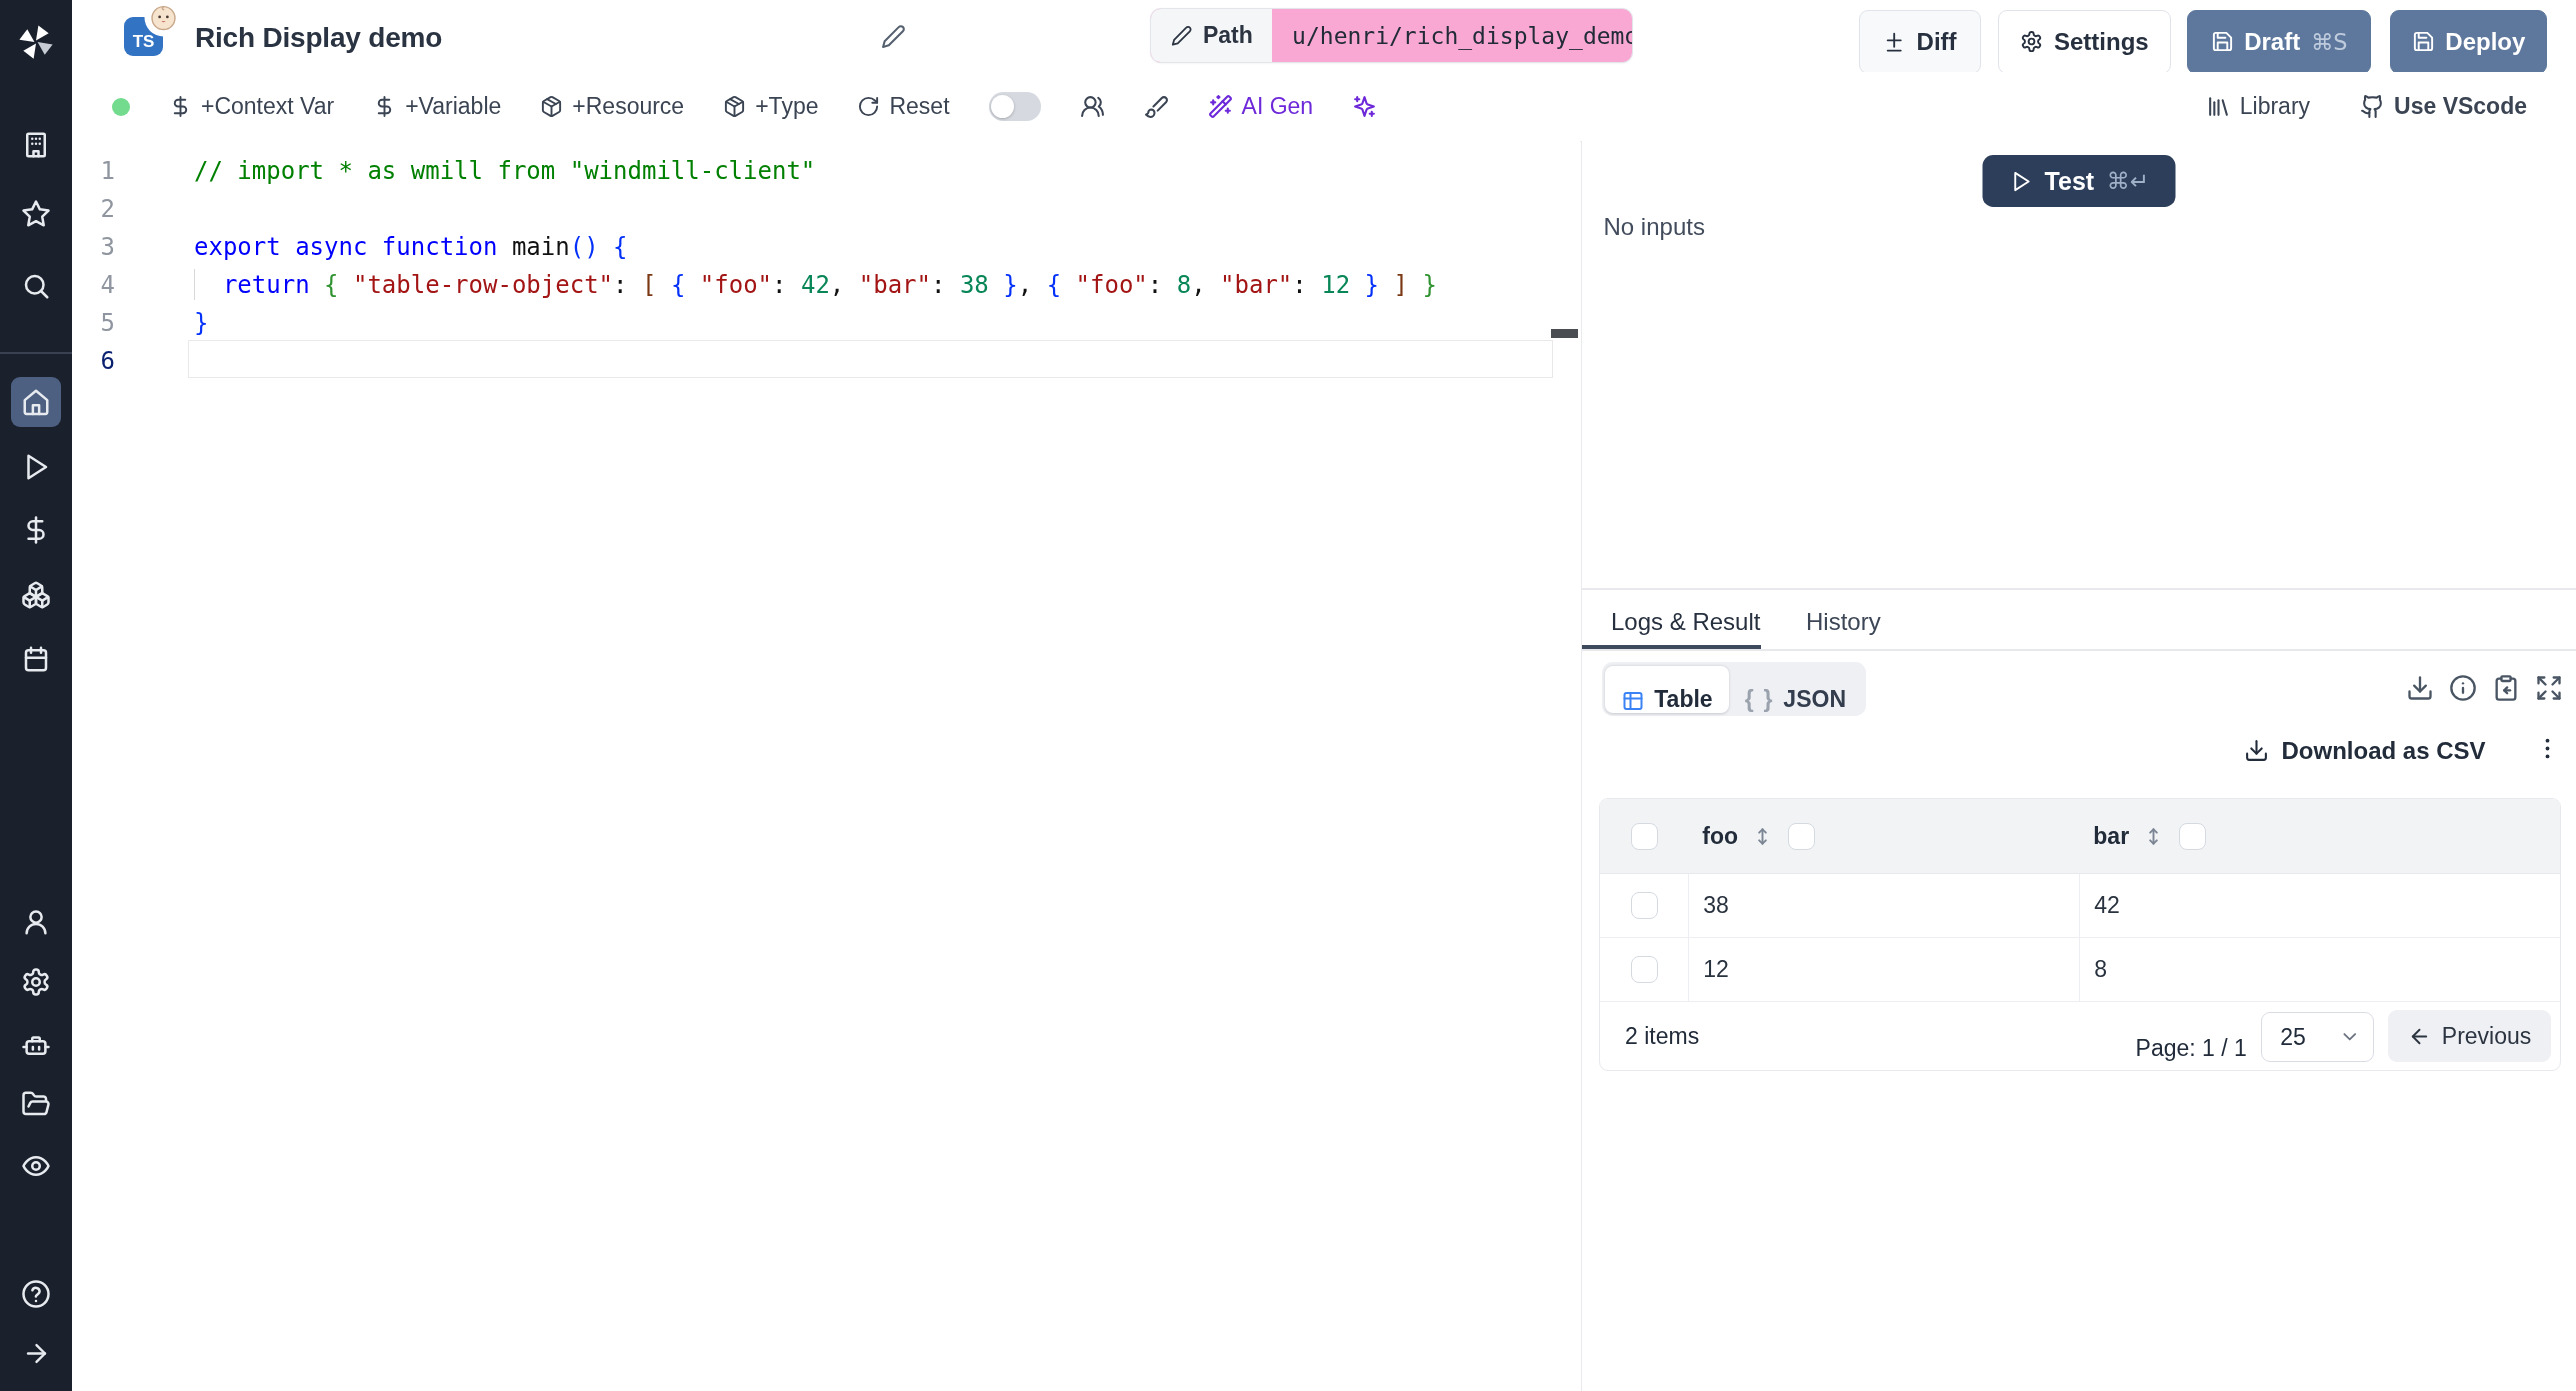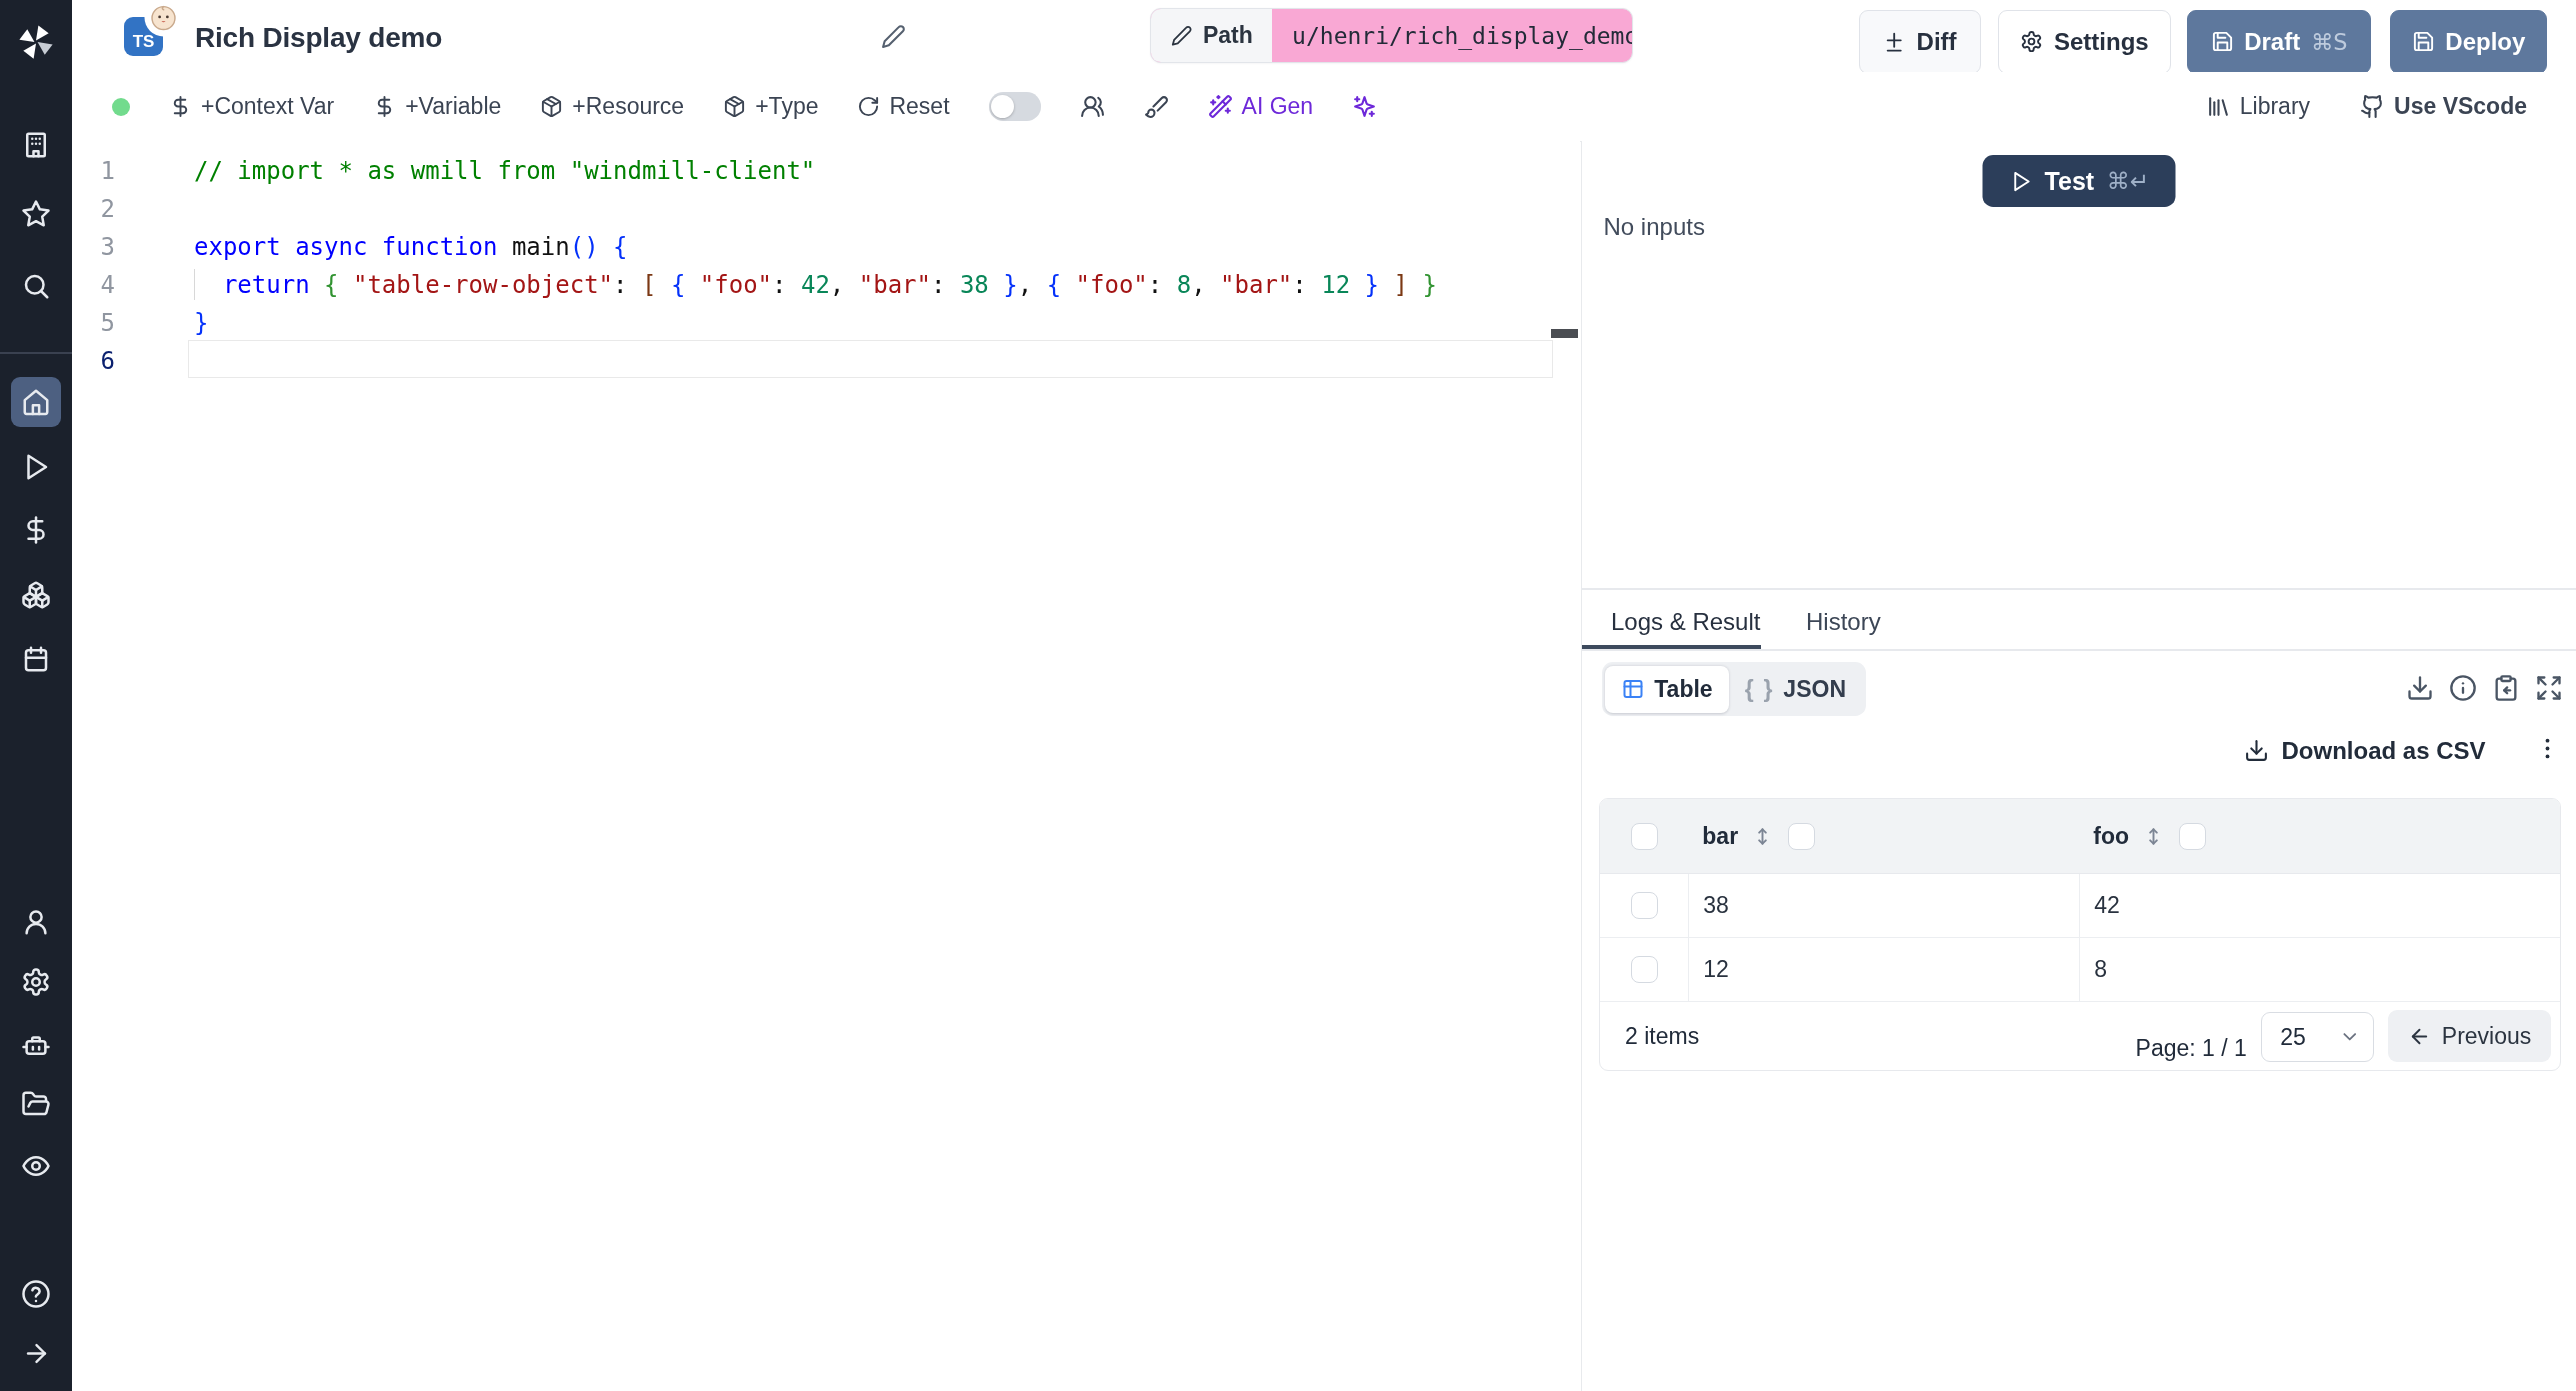--- a/index.html
+++ b/index.html
@@ -67,21 +67,21 @@
   .test-btn { position:absolute; left:50%; transform:translateX(-50%); top:14.3px; width:193px; height:52px; background:#2c3e5a; border-radius:10.7px;
               color:#fff; display:flex; align-items:center; justify-content:center; gap:12.5px; font-size:25px; font-weight:700; }
   .test-btn .kbd { color:#9fb0c7; font-size:23px; }
   .no-inputs { position:absolute; left:21.5px; top:72px; font-size:24px; color:#424c5c; }
   .panel-split { position:absolute; left:0; top:447px; width:100%; height:1.8px; background:#e7e9ed; }
   .tabs-border { position:absolute; left:0; top:508px; width:100%; height:1.8px; background:#e7e9ed; }
   .tab { position:absolute; top:458px; height:45px; line-height:45px; font-size:24px; color:#27303f; font-weight:500; }
   .tab.inactive { color:#3c4656; font-weight:400;text-align:center; }
   .tab-underline { position:absolute; left:0; top:504px; width:179px; height:4.5px; background:#3d4a5d; }
   .seg-group { position:absolute; left:19.7px; top:521px; height:54px; background:#eef0f3; border-radius:10.7px; display:flex; align-items:center; padding:3.6px; }
-  .seg { display:flex; align-items:center; gap:9px; padding:0 16px; height:47px; border-radius:8px; font-size:23px; font-weight:700; color:#212b3a; }
+  .seg { display:flex; align-items:flex-end; gap:9px; padding:0 16px; height:47px; border-radius:8px; font-size:23px; font-weight:700; color:#212b3a; }
   .seg.active { background:#fff; box-shadow:0 0.9px 2.7px rgba(20,30,50,.18); }
   .seg .braces { color:#9aa2ad; font-weight:700; font-size:23px; letter-spacing:1.8px; }
   .seg.inactive { color:#333d4d; }
   .panel-icons { position:absolute; top:533px; display:flex; gap:15px; color:#4a5564; left:824px; }
   .search-box { position:absolute; left:17px; top:579px; width:623px; height:61px; border:1.8px solid #e0e3e9; border-radius:9px;
                 font-size:24px; color:#222b38; padding:0 18px; outline:none; background:#fff; font-family:"Liberation Sans", sans-serif; }
   .search-box::placeholder { color:#9aa2ad; }
   .csv-btn { position:absolute; left:662px; top:590px; height:39px; display:flex; align-items:center; gap:12.5px; font-size:24px; font-weight:600; color:#222c3a; }
   .kebab-btn { position:absolute; left:952px; top:594px; color:#222c3a; }
 
@@ -587,28 +587,28 @@
         <use href="#i-kebab"></use>
       </svg>
   </div>
 
   <div class="rtable">
     <div class="thead">
       <div class="thcell sel">
           <span class="cb"></span>
         </div>
       <div class="thcell">
-        <span class="colname">bar</span>
+        <span class="colname">foo</span>
         <svg class="ic sort-ic" width="23" height="23" viewBox="0 0 26 26">
             <use href="#i-sort"></use>
           </svg>
         <span class="cb"></span>
       </div>
       <div class="thcell">
-        <span class="colname">foo</span>
+        <span class="colname">bar</span>
         <svg class="ic sort-ic" width="23" height="23" viewBox="0 0 26 26">
             <use href="#i-sort"></use>
           </svg>
         <span class="cb"></span>
       </div>
     </div>
     <div id="table-body">
         <div class="trow">
           <div class="tcell">
             <span class="cb"></span>

